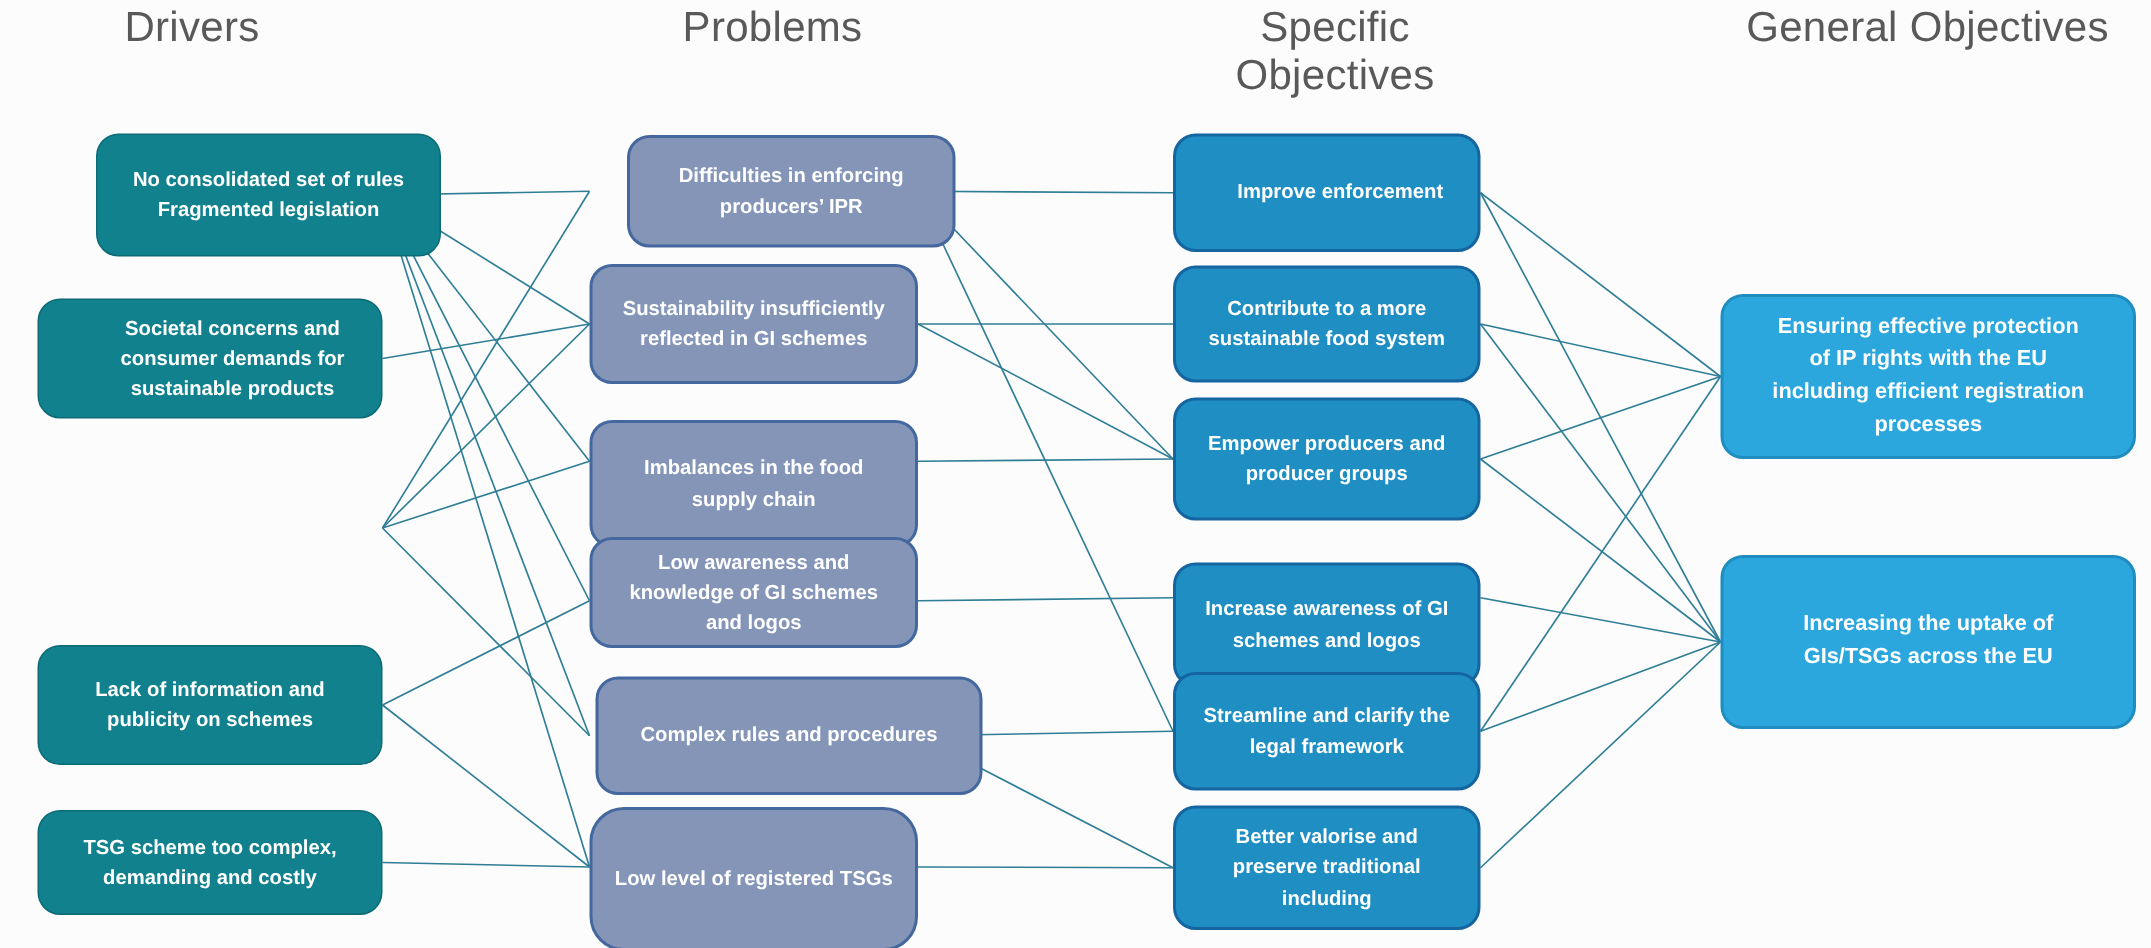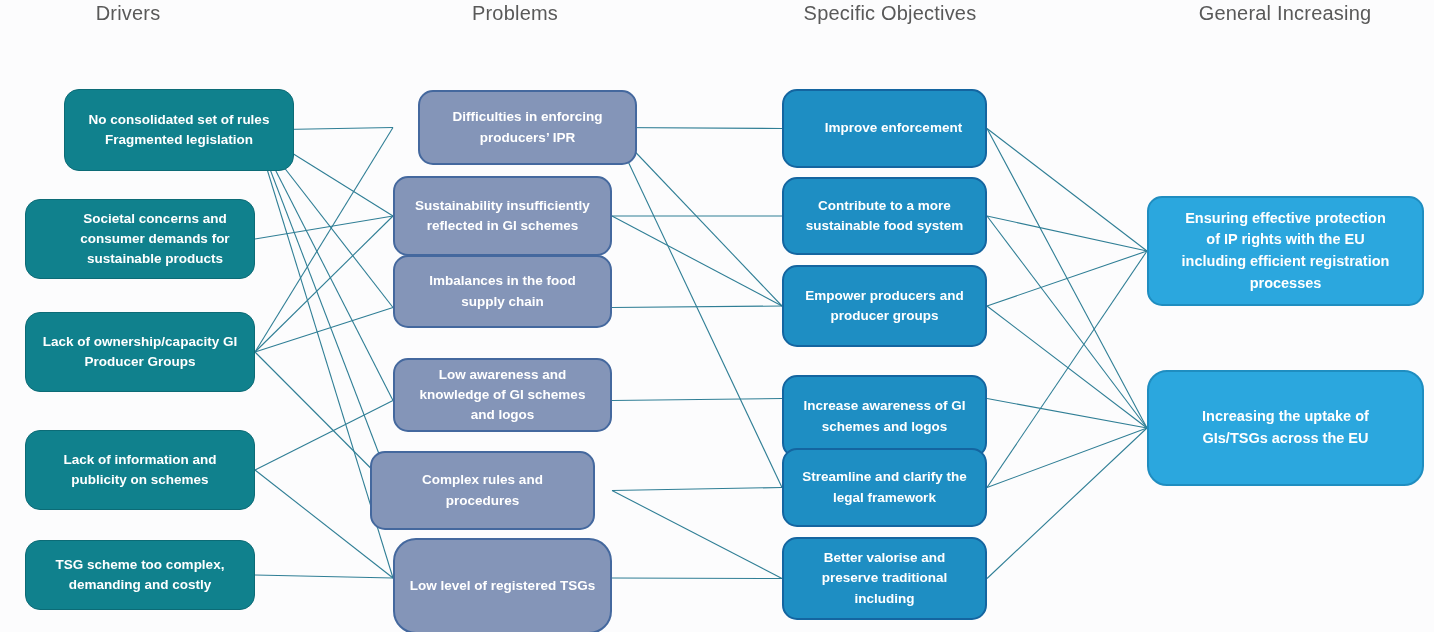--- a/index.html
+++ b/index.html
@@ -9,21 +9,21 @@
     --specific-fill:#1e8ec3; --specific-border:#1465a0;
     --general-fill:#2ba7de; --general-border:#1f8dc0;
   }
   *{margin:0;padding:0;box-sizing:border-box;}
   html,body{width:1434px;height:632px;overflow:hidden;}
   body{background:var(--bg);font-family:"Liberation Sans",sans-serif;position:relative;}
   #stage{position:absolute;inset:0;width:1434px;height:632px;}
   #wires{position:absolute;left:0;top:0;z-index:1;}
   .col-header{
     position:absolute;top:2px;z-index:2;text-align:center;
-    font-size:20px;font-weight:400;color:var(--header);letter-spacing:.2px;
+    font-size:28px;font-weight:400;color:var(--header);letter-spacing:.2px;
   }
   #hdr-drivers{left:8px;width:240px;}
   #hdr-problems{left:395px;width:240px;}
   #hdr-specific{left:770px;width:240px;}
   #hdr-general{left:1140px;width:290px;}
   .node{
     position:absolute;z-index:3;border-radius:15px;
     display:flex;align-items:center;justify-content:center;
     text-align:center;color:#ffffff;font-weight:bold;
     font-size:13.5px;line-height:1.5;padding:6px 14px;
@@ -70,34 +70,33 @@
       <line x1="987" y1="306" x2="1147" y2="251" stroke="#2f7e95" stroke-width="1.1"></line>
       <line x1="987" y1="306" x2="1147" y2="428" stroke="#2f7e95" stroke-width="1.1"></line>
       <line x1="987" y1="398.5" x2="1147" y2="428" stroke="#2f7e95" stroke-width="1.1"></line>
       <line x1="987" y1="487.5" x2="1147" y2="251" stroke="#2f7e95" stroke-width="1.1"></line>
       <line x1="987" y1="487.5" x2="1147" y2="428" stroke="#2f7e95" stroke-width="1.1"></line>
       <line x1="987" y1="578.5" x2="1147" y2="428" stroke="#2f7e95" stroke-width="1.1"></line>
     </svg>
   <div class="col-header" id="hdr-drivers">Drivers</div>
   <div class="col-header" id="hdr-problems">Problems</div>
   <div class="col-header" id="hdr-specific">Specific Objectives</div>
-  <div class="col-header" id="hdr-general">General Increasing</div>
+  <div class="col-header" id="hdr-general">General Objectives</div>
 <div class="node driver" style="left: 25px; top: 89px; width: 230px; height: 82px; margin-left: 39px;"><span>No consolidated set of rules
 Fragmented legislation</span></div>
     <div class="node driver" style="left: 25px; top: 199px; width: 230px; height: 80px; padding-left: 44px;"><span>Societal concerns and consumer demands for sustainable products</span></div>
-    <div class="node driver" style="left: 25px; top: 312px; width: 230px; height: 80px;"><span>Lack of ownership/capacity GI Producer Groups</span></div>
     <div class="node driver" style="left: 25px; top: 430px; width: 230px; height: 80px;"><span>Lack of information and publicity on schemes</span></div>
     <div class="node driver" style="left: 25px; top: 540px; width: 230px; height: 70px;"><span>TSG scheme too complex, demanding and costly</span></div>
     <div class="node problem" style="left: 393px; top: 90px; width: 219px; height: 75px; margin-left: 25px;"><span>Difficulties in enforcing producers’ IPR</span></div>
     <div class="node problem" style="left: 393px; top: 176px; width: 219px; height: 80px;"><span>Sustainability insufficiently reflected in GI schemes</span></div>
-    <div class="node problem" style="left: 393px; top: 255px; width: 219px; height: 73px;"><span>Imbalances in the food supply chain</span></div>
+    <div class="node problem" style="left: 393px; top: 280px; width: 219px; height: 85px;"><span>Imbalances in the food supply chain</span></div>
     <div class="node problem" style="left: 393px; top: 358px; width: 219px; height: 74px;"><span>Low awareness and knowledge of GI schemes and logos</span></div>
-    <div class="node problem" style="left: 370px; top: 451px; width: 225px; height: 79px;"><span>Complex rules and procedures</span></div>
+    <div class="node problem" style="left: 397px; top: 451px; width: 258px; height: 79px;"><span>Complex rules and procedures</span></div>
     <div class="node problem" style="left: 393px; top: 538px; width: 219px; height: 96px; border-radius: 23px;"><span>Low level of registered TSGs</span></div>
     <div class="node specific" style="left: 782px; top: 89px; width: 205px; height: 79px; padding-left: 32px;"><span>Improve enforcement</span></div>
     <div class="node specific" style="left: 782px; top: 177px; width: 205px; height: 78px;"><span>Contribute to a more sustainable food system</span></div>
     <div class="node specific" style="left: 782px; top: 265px; width: 205px; height: 82px;"><span>Empower producers and producer groups</span></div>
     <div class="node specific" style="left: 782px; top: 357px; width: 205px; height: 83px; margin-top: 18px;"><span>Increase awareness of GI schemes and logos</span></div>
     <div class="node specific" style="left: 782px; top: 448px; width: 205px; height: 79px;"><span>Streamline and clarify the legal framework</span></div>
     <div class="node specific" style="left: 782px; top: 537px; width: 205px; height: 83px;"><span>Better valorise and preserve traditional including</span></div>
     <div class="node general" style="left: 1147px; top: 196px; width: 277px; height: 110px;"><span>Ensuring effective protection of IP rights with the EU including efficient registration processes</span></div>
-    <div class="node general" style="left: 1147px; top: 370px; width: 277px; height: 116px; border-radius: 20px;"><span>Increasing the uptake of GIs/TSGs across the EU</span></div>
+    <div class="node general" style="left: 1147px; top: 370px; width: 277px; height: 116px;"><span>Increasing the uptake of GIs/TSGs across the EU</span></div>
   </div>
 
 </body></html>

